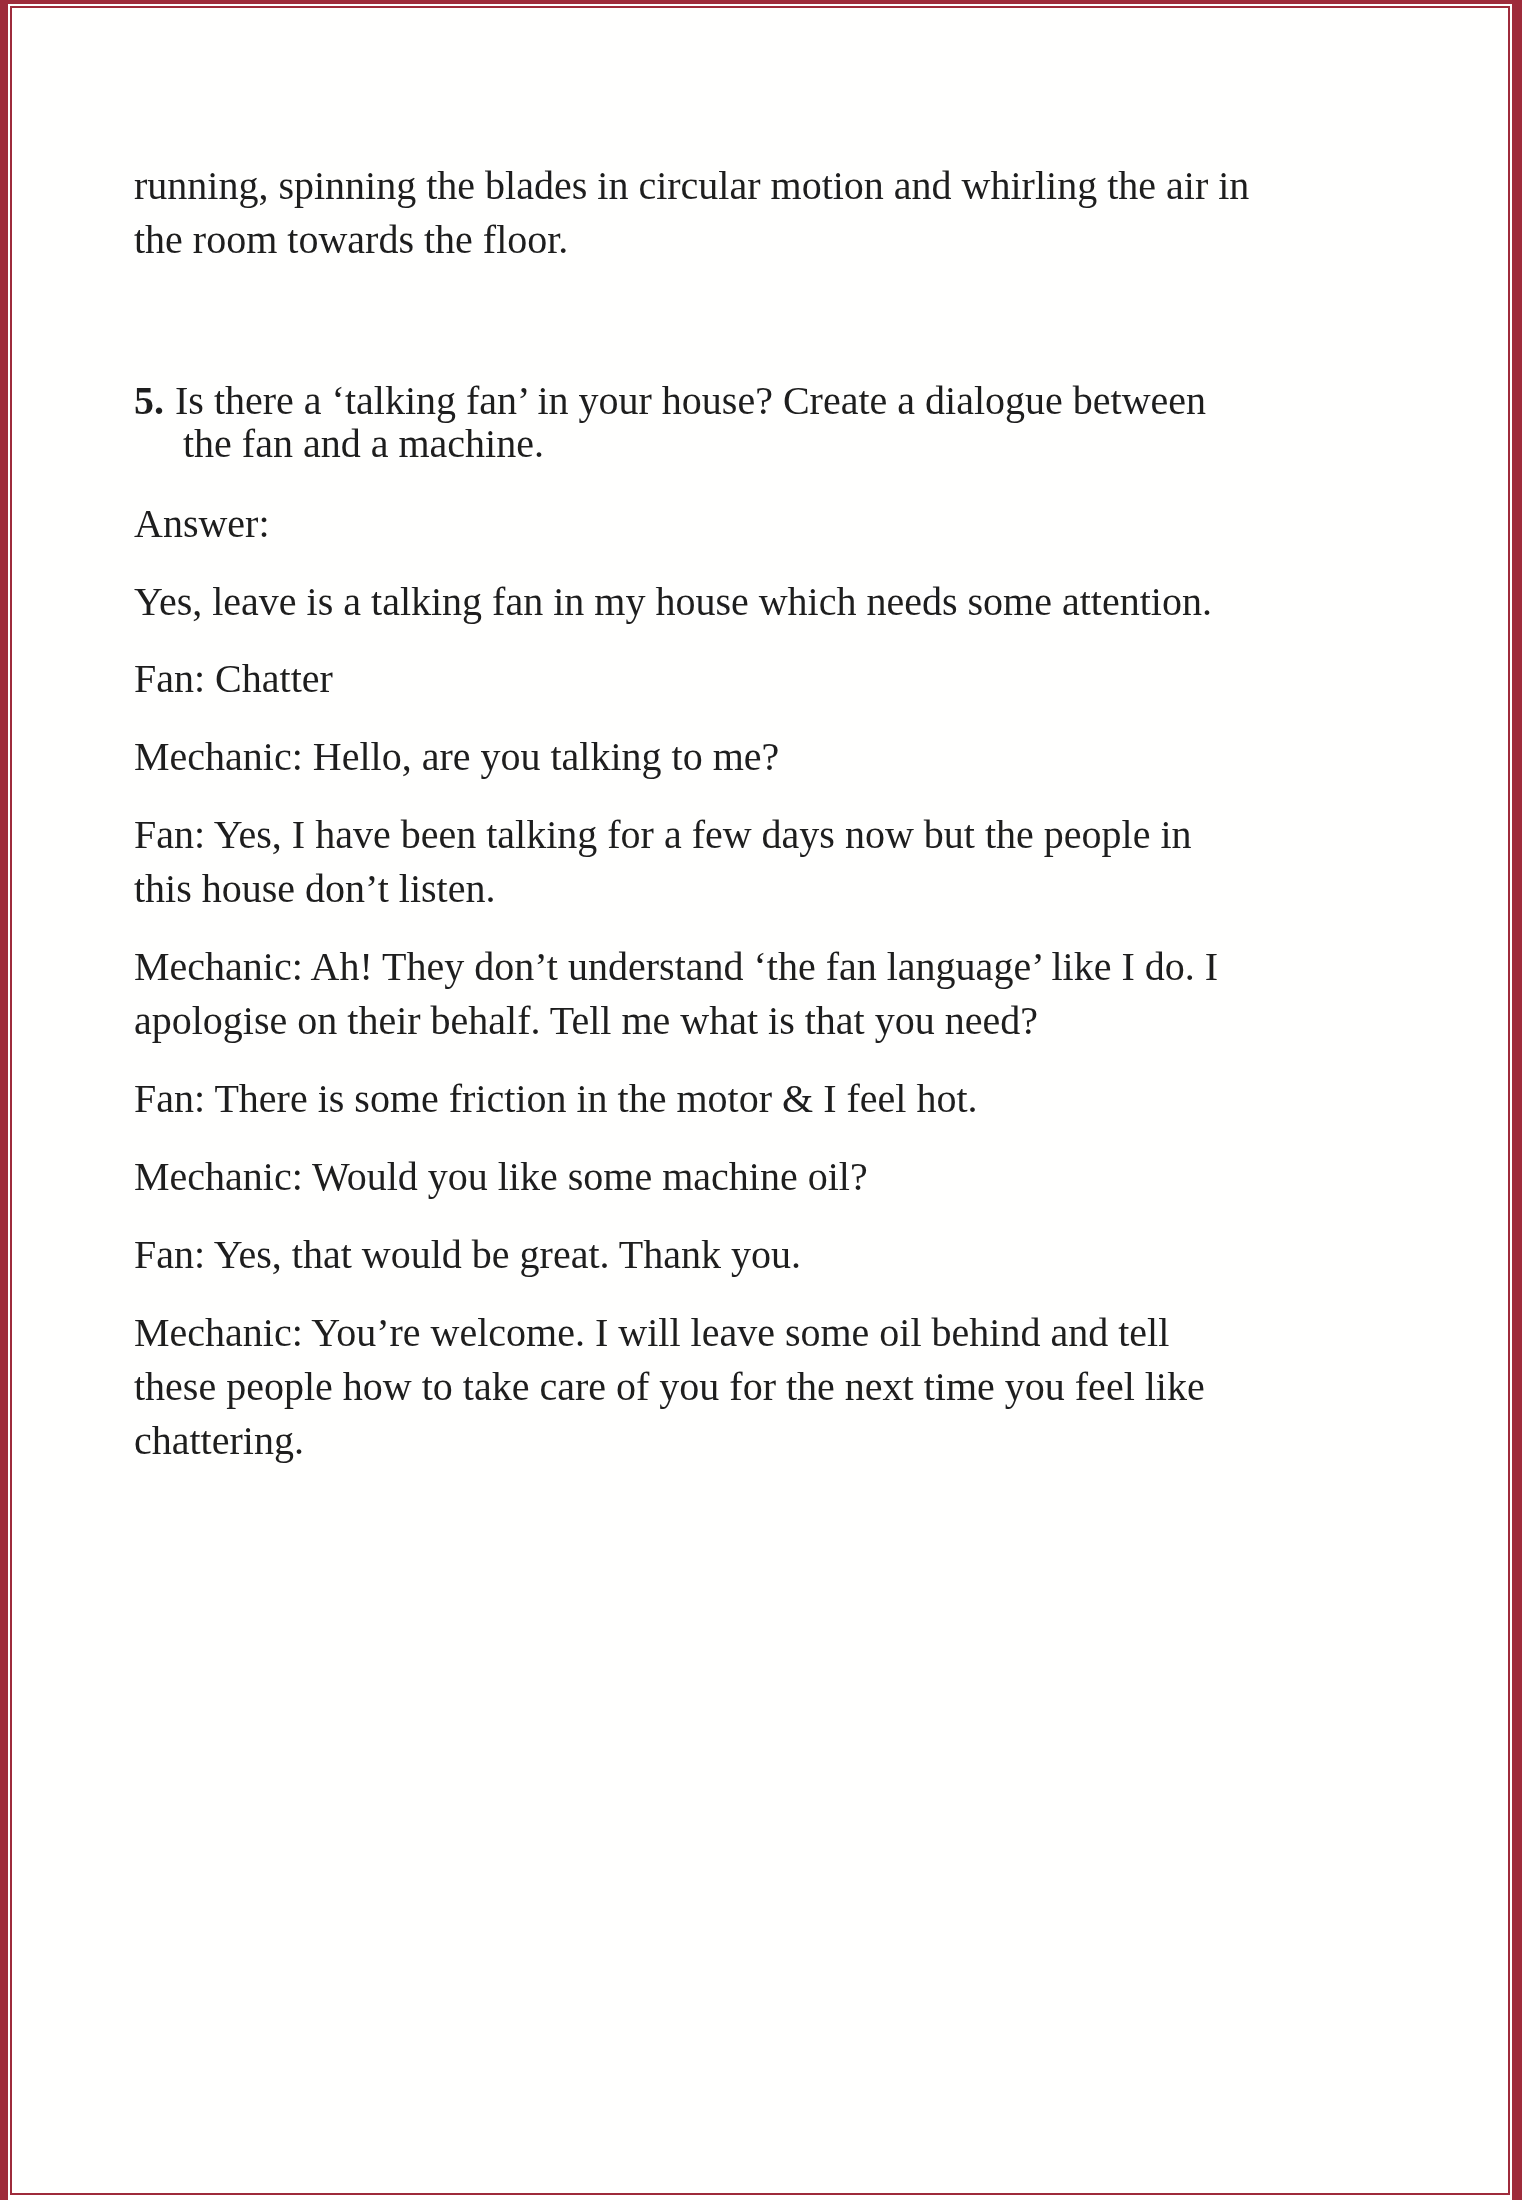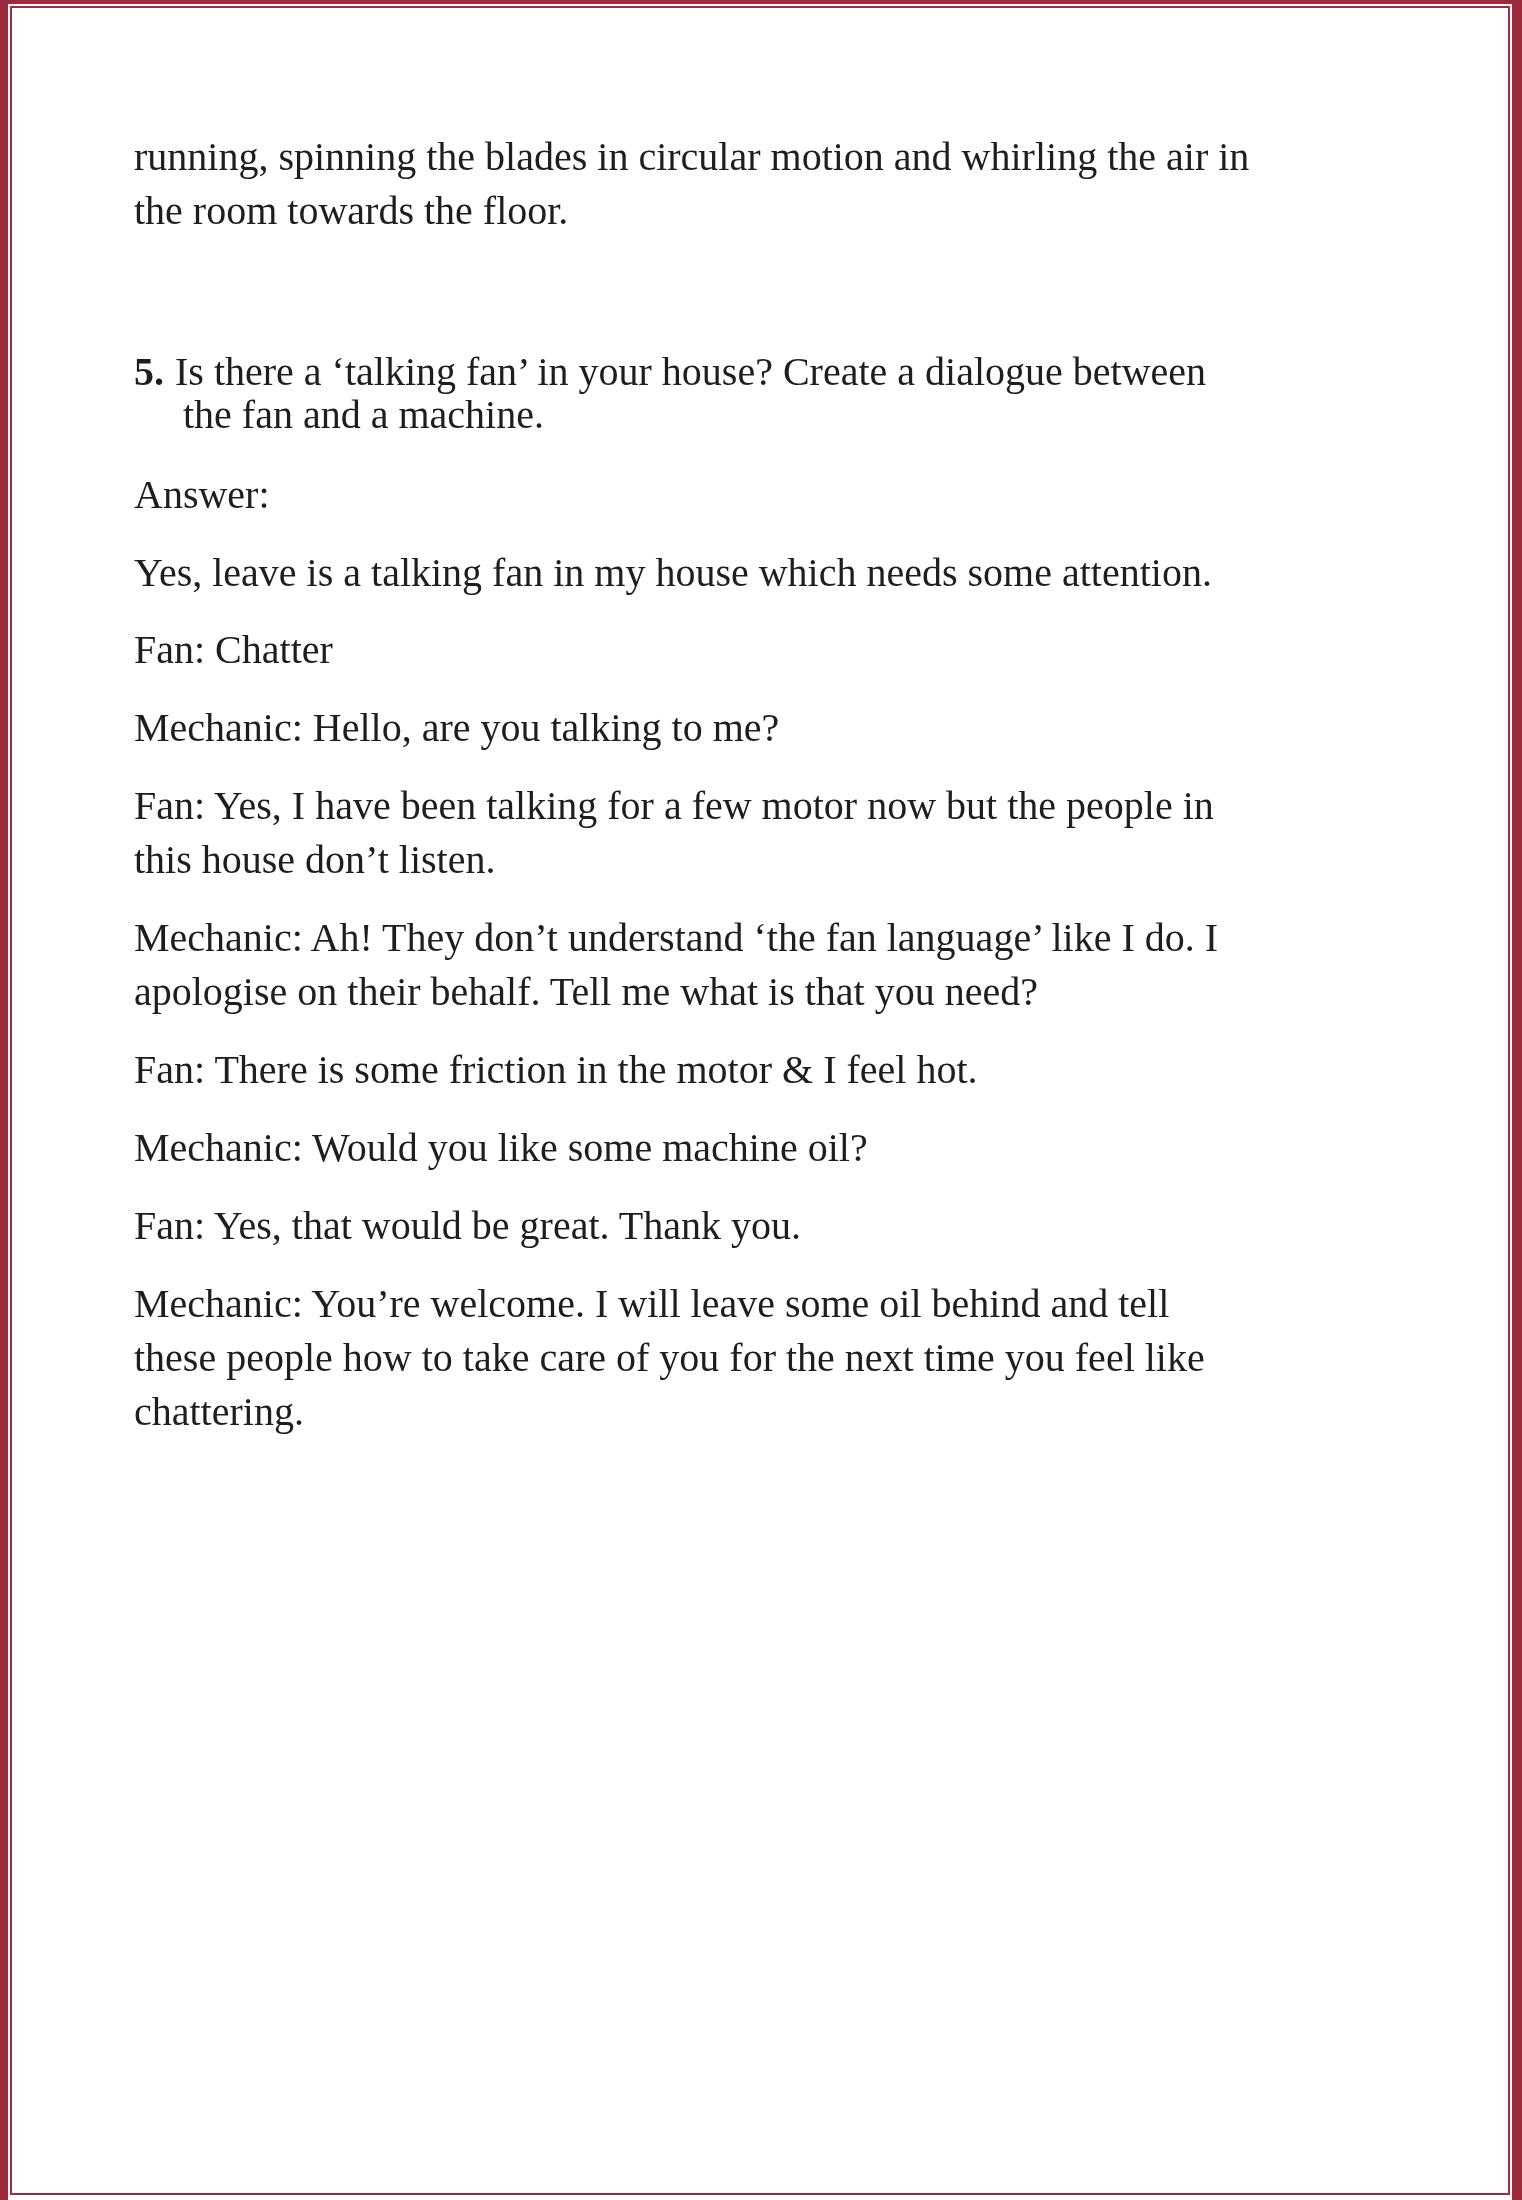--- a/index.html
+++ b/index.html
@@ -21,21 +21,21 @@
     position: absolute; left: 10px; top: 6px; width: 1500px; height: 2189px;
     box-sizing: border-box;
     border: 2px solid #9e2b3b;
     background: #fffffe;
   }
   .content {
     position: absolute; left: 134px; top: 0; width: 1260px;
     font-size: 40px;
   }
   .line {
-    position: absolute; left: 0; white-space: nowrap; line-height: 1;
+    position: absolute; left: 0; white-space: nowrap; line-height: 1; margin-top: 29px;
   }
   .bold { font-weight: normal; }
   .qnum { font-weight: bold; }
 </style>
 </head>
 <body>
 
 <div class="frame-outer"></div>
 <div class="frame-inner"></div>
 
@@ -55,21 +55,21 @@
 
   <div class="line bold" style="top:475px">Answer:</div>
 
   <div class="line" style="top:553px">Yes, leave is a talking fan in my house which needs some attention.</div>
 
   <div>
     <div class="line" style="top:630px">Fan: Chatter</div>
 
     <div class="line" style="top:708px">Mechanic:  Hello, are you talking to me?</div>
 
-    <div class="line" style="top:786px">Fan: Yes, I have been talking for a few motor now but the people in</div>
+    <div class="line" style="top:786px">Fan: Yes, I have been talking for a few days now but the people in</div>
     <div class="line" style="top:840px">this house don’t listen.</div>
 
     <div class="line" style="top:918px">Mechanic:  Ah! They don’t understand ‘the fan language’ like I do. I</div>
     <div class="line" style="top:972px">apologise on their behalf. Tell me what is that you need?</div>
 
     <div class="line" style="top:1050px">Fan: There is some friction in the motor &amp; I feel hot.</div>
 
     <div class="line" style="top:1128px">Mechanic:  Would you like some machine oil?</div>
 
     <div class="line" style="top:1206px">Fan: Yes, that would be great. Thank you.</div>

